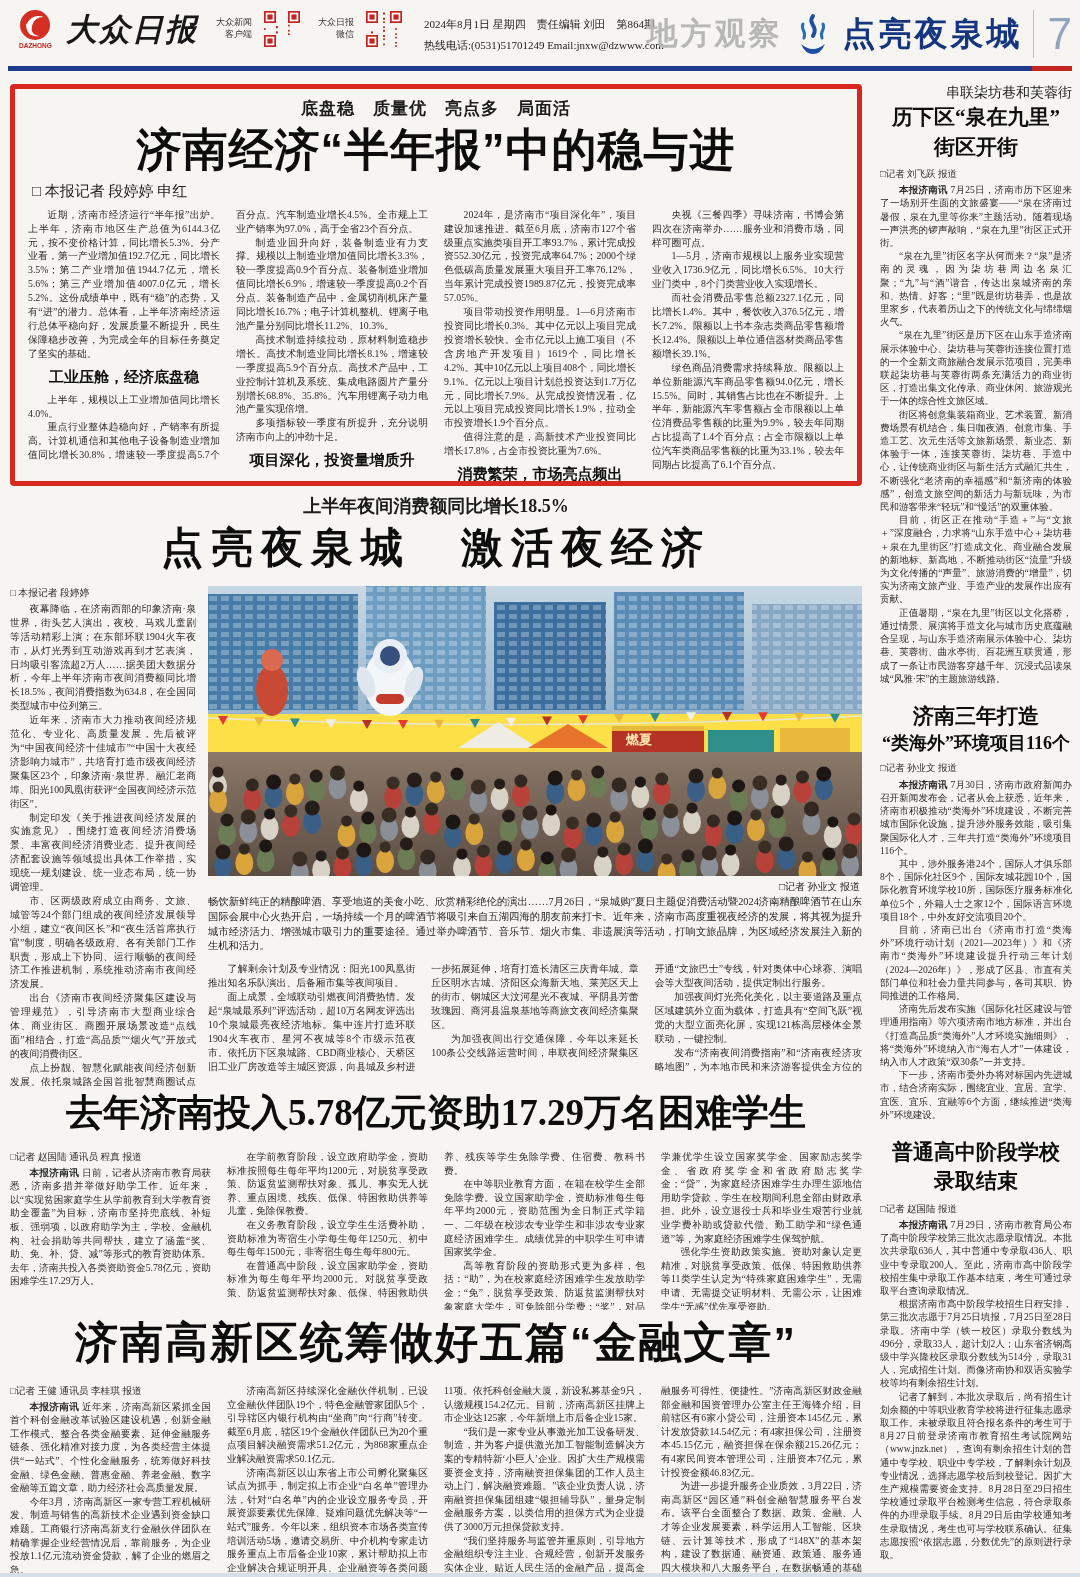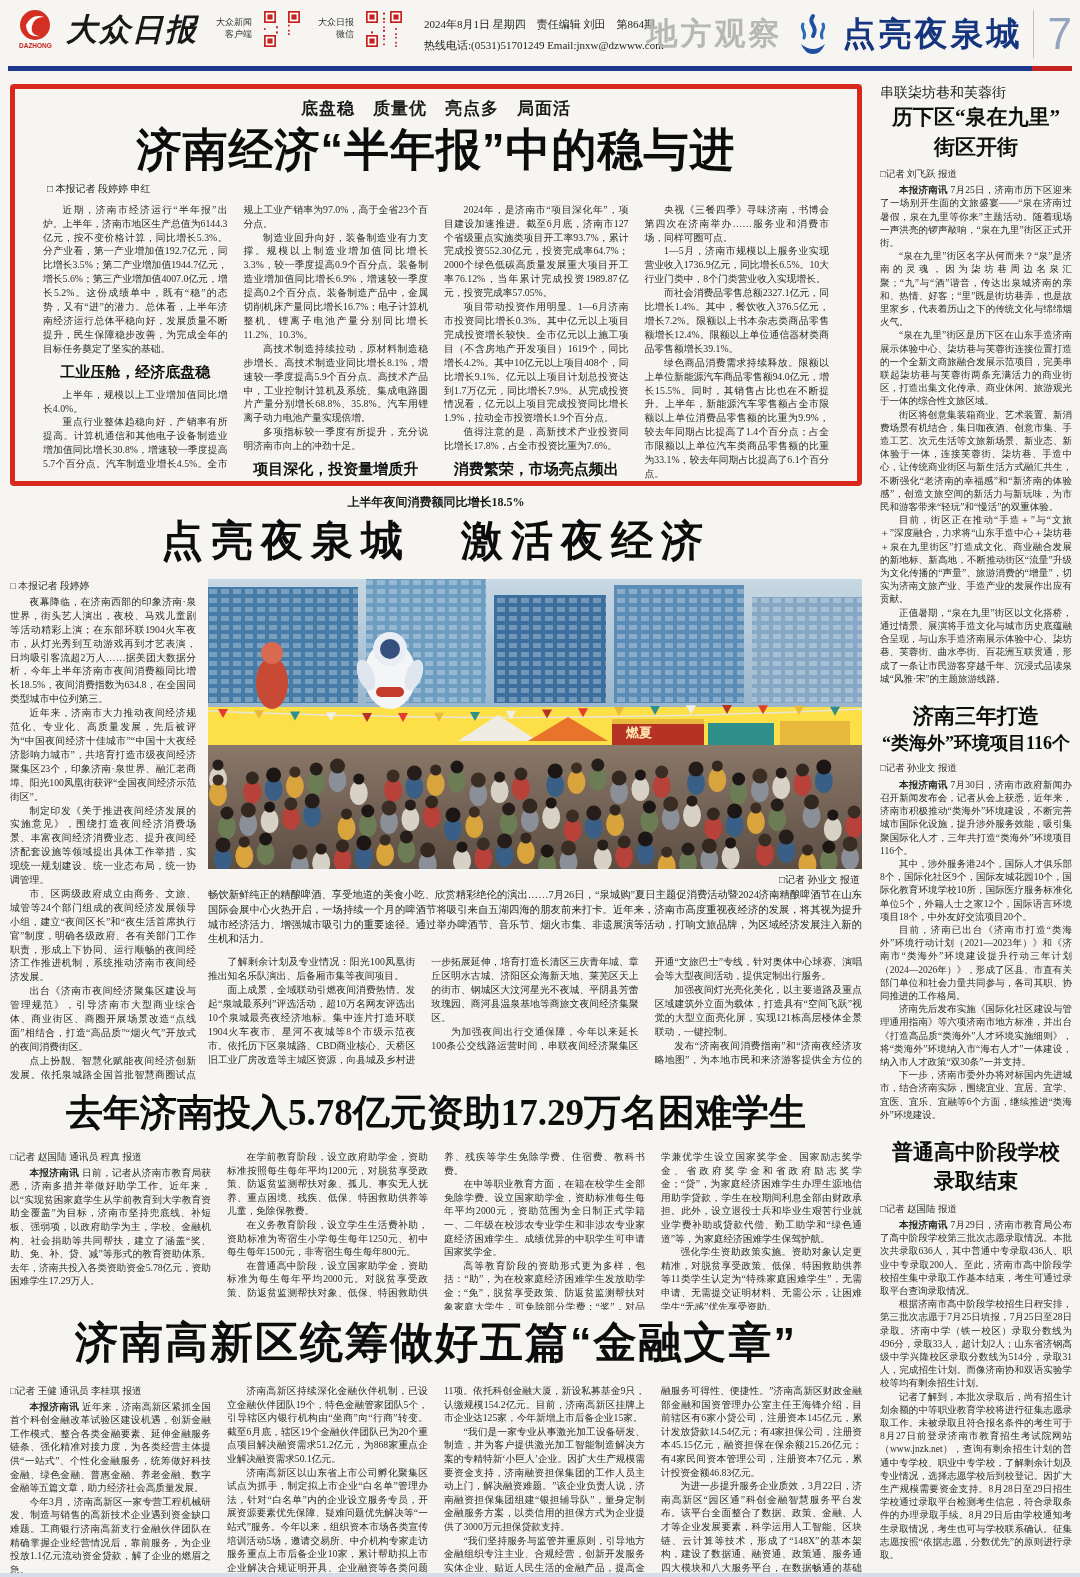--- a/index.html
+++ b/index.html
@@ -27,29 +27,29 @@
   .rule-blue{position:absolute;top:66px;left:8px;width:1024px;height:5px;background:#1d3a8f;}
   .rule-red{position:absolute;top:66px;right:8px;width:40px;height:5px;background:#c5231f;}
 
   
   .para{margin:0;text-indent:2em;}
   .byline-inline{margin:0 0 2px 0;text-indent:0;}
   .lead-in{font-weight:900;font-family:"Liberation Sans","DejaVu Sans",sans-serif;margin-right:3px;}
   .subhead{font-family:"Liberation Sans","DejaVu Sans",sans-serif;font-weight:800;font-size:15px;text-align:center;margin:9px 0;color:#111;}
 
   
-  .lead-box{position:absolute;left:10px;top:84px;width:852px;height:402px;border:5px solid #d8281e;border-radius:4px;padding:6px 28px;box-sizing:border-box;overflow:hidden;}
+  .lead-box{position:absolute;left:10px;top:84px;width:852px;height:402px;border:5px solid #d8281e;border-radius:4px;padding:6px 13px;box-sizing:border-box;overflow:hidden;}
   .lead-kicker{text-align:center;font-size:17px;font-weight:600;color:#1b1b1b;letter-spacing:1px;margin:2px 0 0;}
   .lead-headline{text-align:center;font-weight:900;font-size:45px;color:#0d0d0d;letter-spacing:1px;margin:4px 0 6px;line-height:1.15;}
-  .lead-byline{font-size:10px;color:#222;margin:0 0 7px 4px;}
+  .lead-byline{font-size:15px;color:#222;margin:0 0 7px 4px;}
   .lead-body{column-count:4;column-gap:16px;height:282px;overflow:hidden;font-size:9.8px;line-height:13.9px;text-align:justify;color:#2a2a2a;}
 
   
   .night{position:absolute;left:10px;top:494px;width:852px;height:592px;overflow:hidden;}
-  .night-kicker{text-align:center;font-size:12px;font-weight:600;margin:0 0 2px;color:#1b1b1b;}
+  .night-kicker{text-align:center;font-size:18px;font-weight:600;margin:0 0 2px;color:#1b1b1b;}
   .night-headline{text-align:center;font-weight:900;font-size:42px;letter-spacing:8px;margin:2px 0 10px;color:#0d0d0d;}
   .night-grid{display:flex;gap:12px;}
   .night-left{width:186px;flex:none;font-size:9.8px;line-height:13.9px;text-align:justify;color:#2a2a2a;height:505px;overflow:hidden;}
   .night-right{flex:1;min-width:0;}
   .photo-frame{width:100%;height:290px;overflow:hidden;background:#fde047;}
   .caption-byline{text-align:right;font-size:10px;margin:4px 2px 0;color:#222;}
   .caption{font-size:10.3px;line-height:14.8px;text-align:justify;color:#1f1f1f;margin:1px 0 0;}
   .night-flow{column-count:3;column-gap:16px;margin-top:8px;height:112px;overflow:hidden;font-size:9.8px;line-height:13.9px;text-align:justify;color:#2a2a2a;}
 
   
@@ -58,21 +58,21 @@
   .students-body{column-count:4;column-gap:16px;height:166px;overflow:hidden;font-size:9.7px;line-height:13.6px;text-align:justify;color:#2a2a2a;}
 
   
   .finance{position:absolute;left:10px;top:1314px;width:852px;height:263px;overflow:hidden;}
   .finance-headline{text-align:center;font-weight:900;font-size:43px;margin:0 0 12px;letter-spacing:2px;color:#0d0d0d;}
   .finance-body{column-count:4;column-gap:16px;height:194px;overflow:hidden;font-size:9.7px;line-height:13.6px;text-align:justify;color:#2a2a2a;}
 
   
   .rail{position:absolute;left:880px;top:84px;width:192px;height:1493px;overflow:hidden;display:flex;flex-direction:column;gap:16px;}
   .rail article{font-size:9.5px;line-height:13.2px;text-align:justify;color:#2a2a2a;}
-  .rail-kicker{text-align:left;font-size:14px;margin:2px 0 4px;color:#1b1b1b;}
+  .rail-kicker{text-align:right;font-size:14px;margin:2px 0 4px;color:#1b1b1b;}
   .rail-headline{text-align:center;font-weight:700;font-size:21px;line-height:1.4;color:#0e0e0e;margin:0 0 6px;}
   .rail-headline .l2{display:block;}
   .rail-headline.sm .l2{font-size:18px;}
 
   .footline{position:absolute;left:0;right:0;bottom:0;height:4px;background:#d8dee8;}
 </style>
 </head>
 <body>
 
 <header class="hdr">

